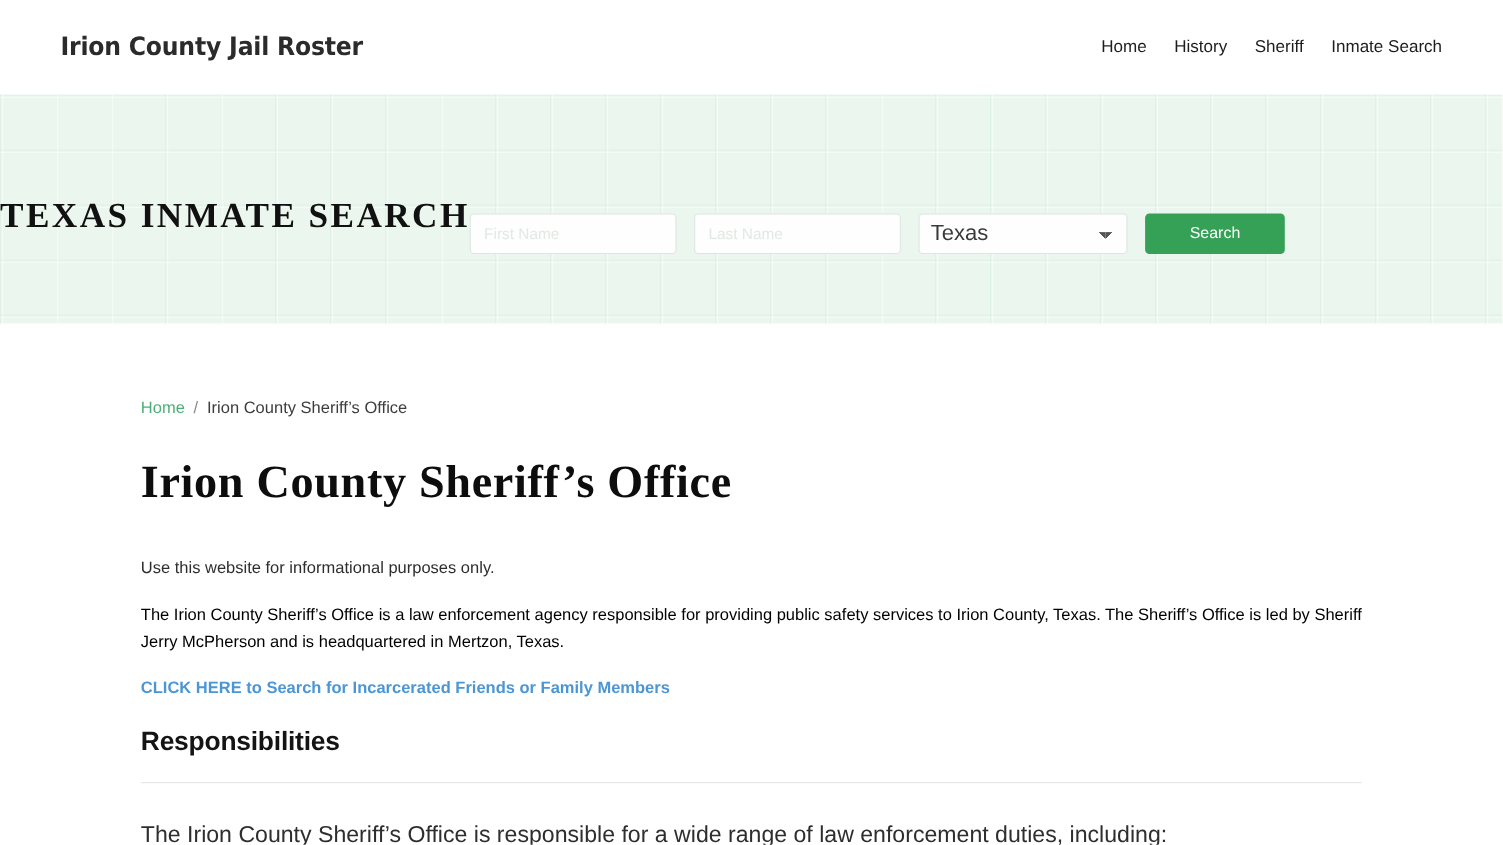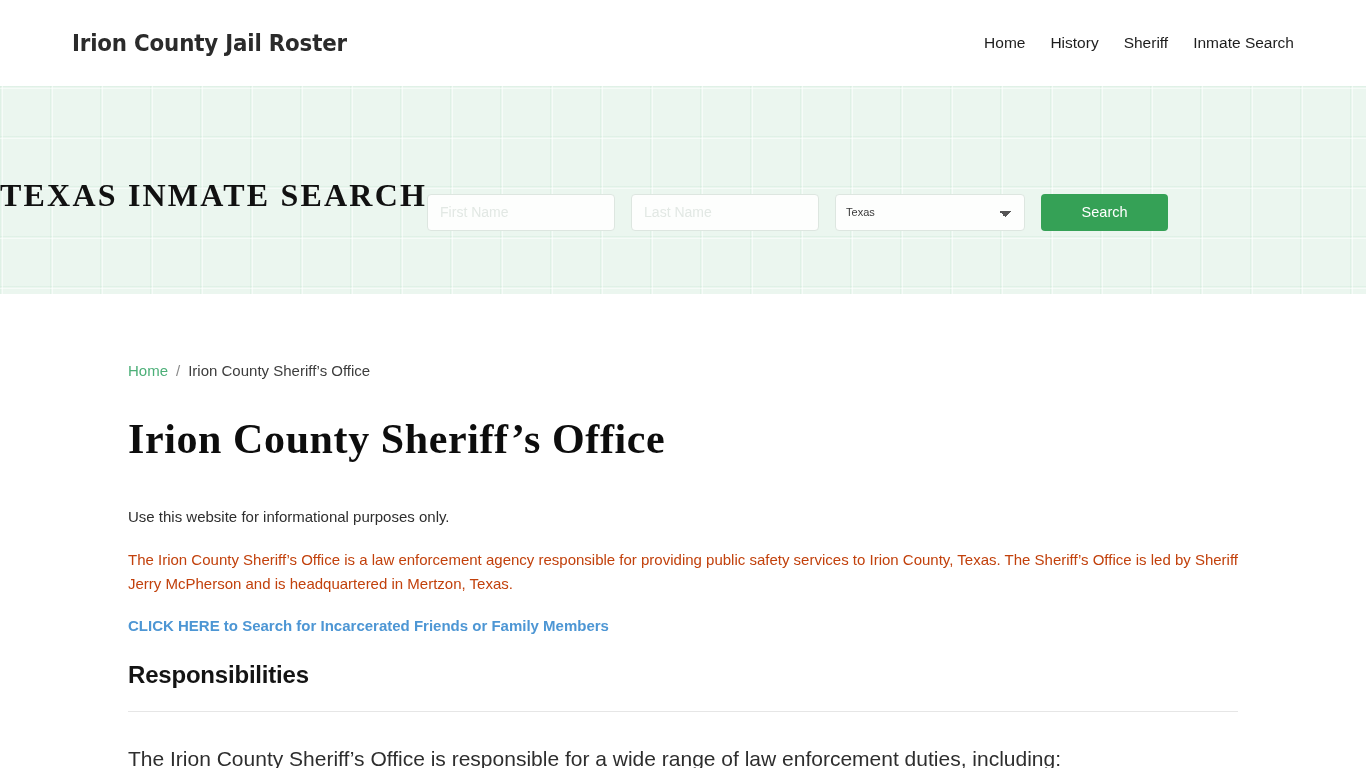--- a/index.html
+++ b/index.html
@@ -15,21 +15,21 @@
     -webkit-font-smoothing: antialiased;
   }
 
   
   .site-header {
     height: 86px;
     background: #ffffff;
     display: flex;
     align-items: center;
     justify-content: space-between;
-    padding: 0 72px;
+    padding: 0 55px;
   }
   .brand {
     font-family: "DejaVu Sans", sans-serif;
     font-size: 23px;
     font-weight: 700;
     color: #2b2b2b;
     letter-spacing: -0.2px;
     text-decoration: none;
     white-space: nowrap;
     transform: scaleX(0.93);
@@ -90,21 +90,21 @@
     border-radius: 4px;
     outline: none;
   }
   .search-form input[type="text"]::placeholder {
     color: #e2e8e4;
   }
   .search-form select {
     width: 190px;
     height: 37px;
     padding: 0 10px;
-    font-size: 11px;
+    font-size: 20px;
     font-family: "Liberation Sans", sans-serif;
     color: #3a3a3a;
     background: #fdfefd;
     border: 1px solid #dde6e0;
     border-radius: 4px;
     outline: none;
     appearance: none;
     -webkit-appearance: none;
     background-image:
       linear-gradient(45deg, transparent 50%, #555 50%),
@@ -159,21 +159,21 @@
   }
 
   .lead {
     font-size: 15px;
     color: #2e2e2e;
     line-height: 1.55;
     margin: 42px 0 13px 0;
   }
   .body-para {
     font-size: 15px;
-    color: #c2410c;
+    color: #000000;
     line-height: 1.6;
     margin: 19px 0 0 0;
   }
   .cta-link {
     display: inline-block;
     font-size: 15px;
     font-weight: 600;
     color: #4d96d4;
     text-decoration: none;
     margin-top: 21px;

